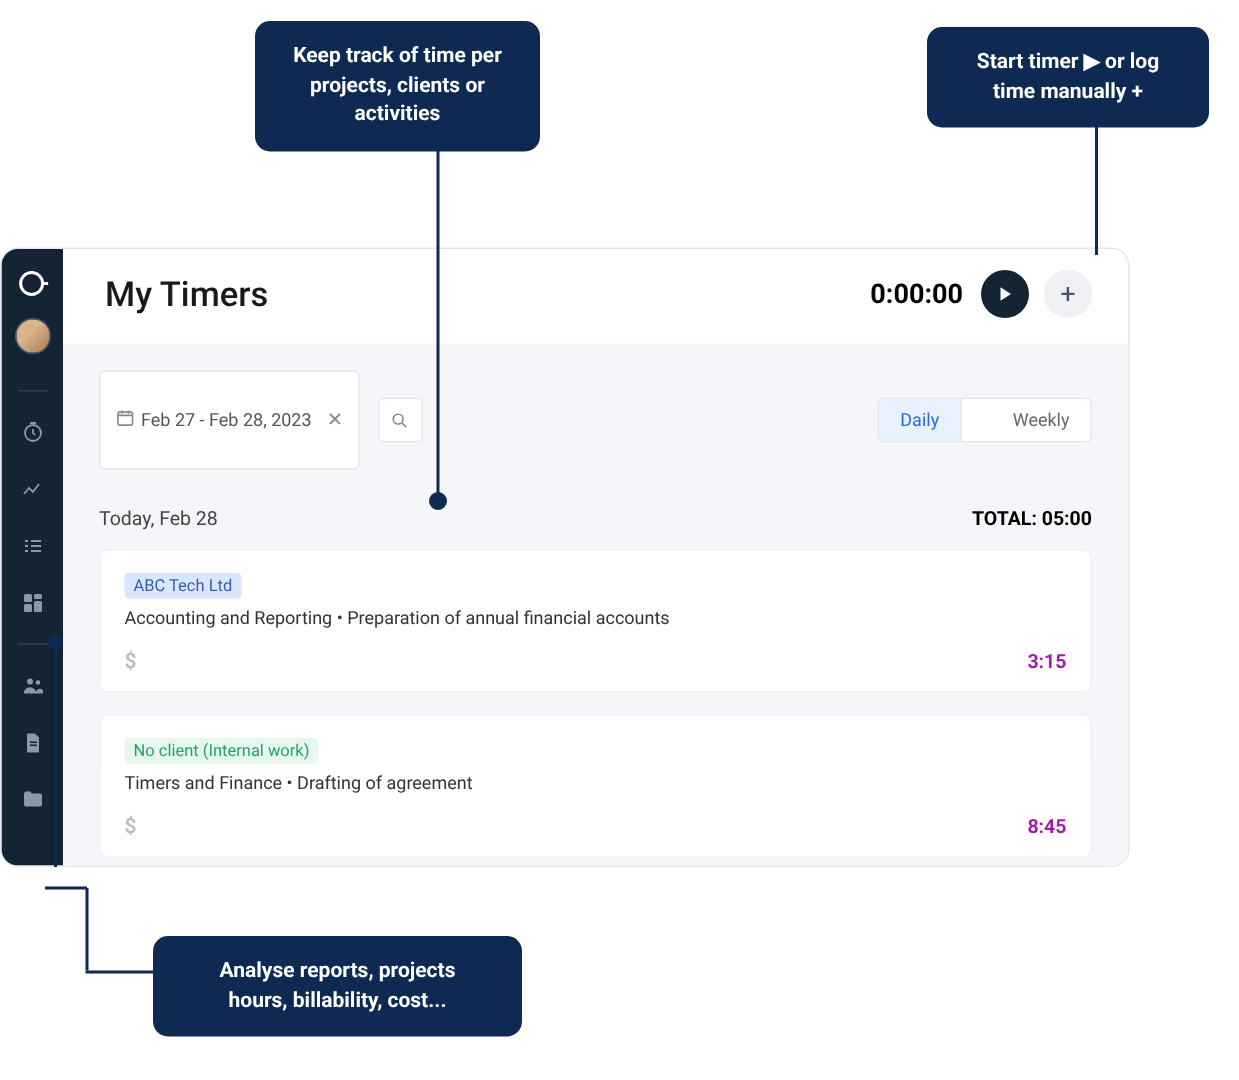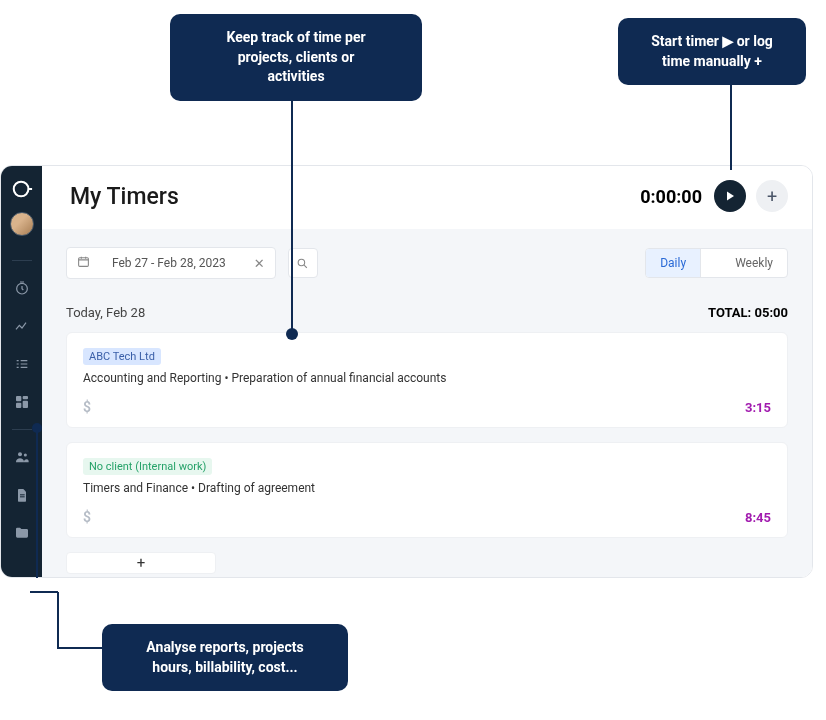--- a/index.html
+++ b/index.html
@@ -38,21 +38,21 @@
     border-radius: 50%;
     background: #0f2a52;
     z-index: 19;
   }
 
   
   .app {
     position: absolute;
     left: 0;
     top: 165px;
-    width: 813px;
+    width: 753px;
     height: 413px;
     border: 1px solid #e3e6eb;
     border-radius: 12px;
     overflow: hidden;
     display: flex;
     background: #fff;
   }
   .sidebar {
     width: 41px;
     background: #142433;
@@ -137,24 +137,24 @@
   }
   .toolbar {
     display:flex;
     align-items:center;
     margin-bottom: 26px;
   }
   .date-pill {
     background:#fff;
     border:1px solid #e3e6eb;
     border-radius:4px;
-    padding: 7px 10px;
-    display:flex;
-    align-items:center;
-    gap:22px;
+    padding: 24px 10px;
+    display:flex;
+    align-items:center;
+    gap:4px;
     font-size:12px;
     color:#555;
     cursor:pointer;
   }
   .date-pill .cal-ico { color:#888;}
   .date-pill .close-x { color:#888; font-size:13px; cursor:pointer; padding-left:6px;}
   .search-btn {
     width: 30px; height: 30px;
     background:#fff;
     border:1px solid #e3e6eb;
@@ -239,21 +239,21 @@
     height: 22px;
     display:flex;align-items:center;justify-content:center;
     cursor:pointer;
     color:#333;
     font-size:15px;
   }
 </style>
 </head>
 <body>
 
-<div class="callout" style="left:170px; top:14px; width:252px;">Keep track of time per
+<div class="callout" style="left:170px; top:14px; width:190px;">Keep track of time per
 projects, clients or
 activities</div>
 <div class="callout-line" style="left:291px; top:98px; width:2px; height:232px;"></div>
 <div class="callout-dot" style="left:286px; top:328px;"></div>
 
 <div class="callout" style="left:618px; top:18px; width:188px;">Start timer ▶ or log
 time manually  +</div>
 <div class="callout-line" style="left:730px; top:74px; width:2px; height:96px;"></div>
 
 <div class="callout" style="left:102px; top:624px; width:246px;">Analyse reports, projects

